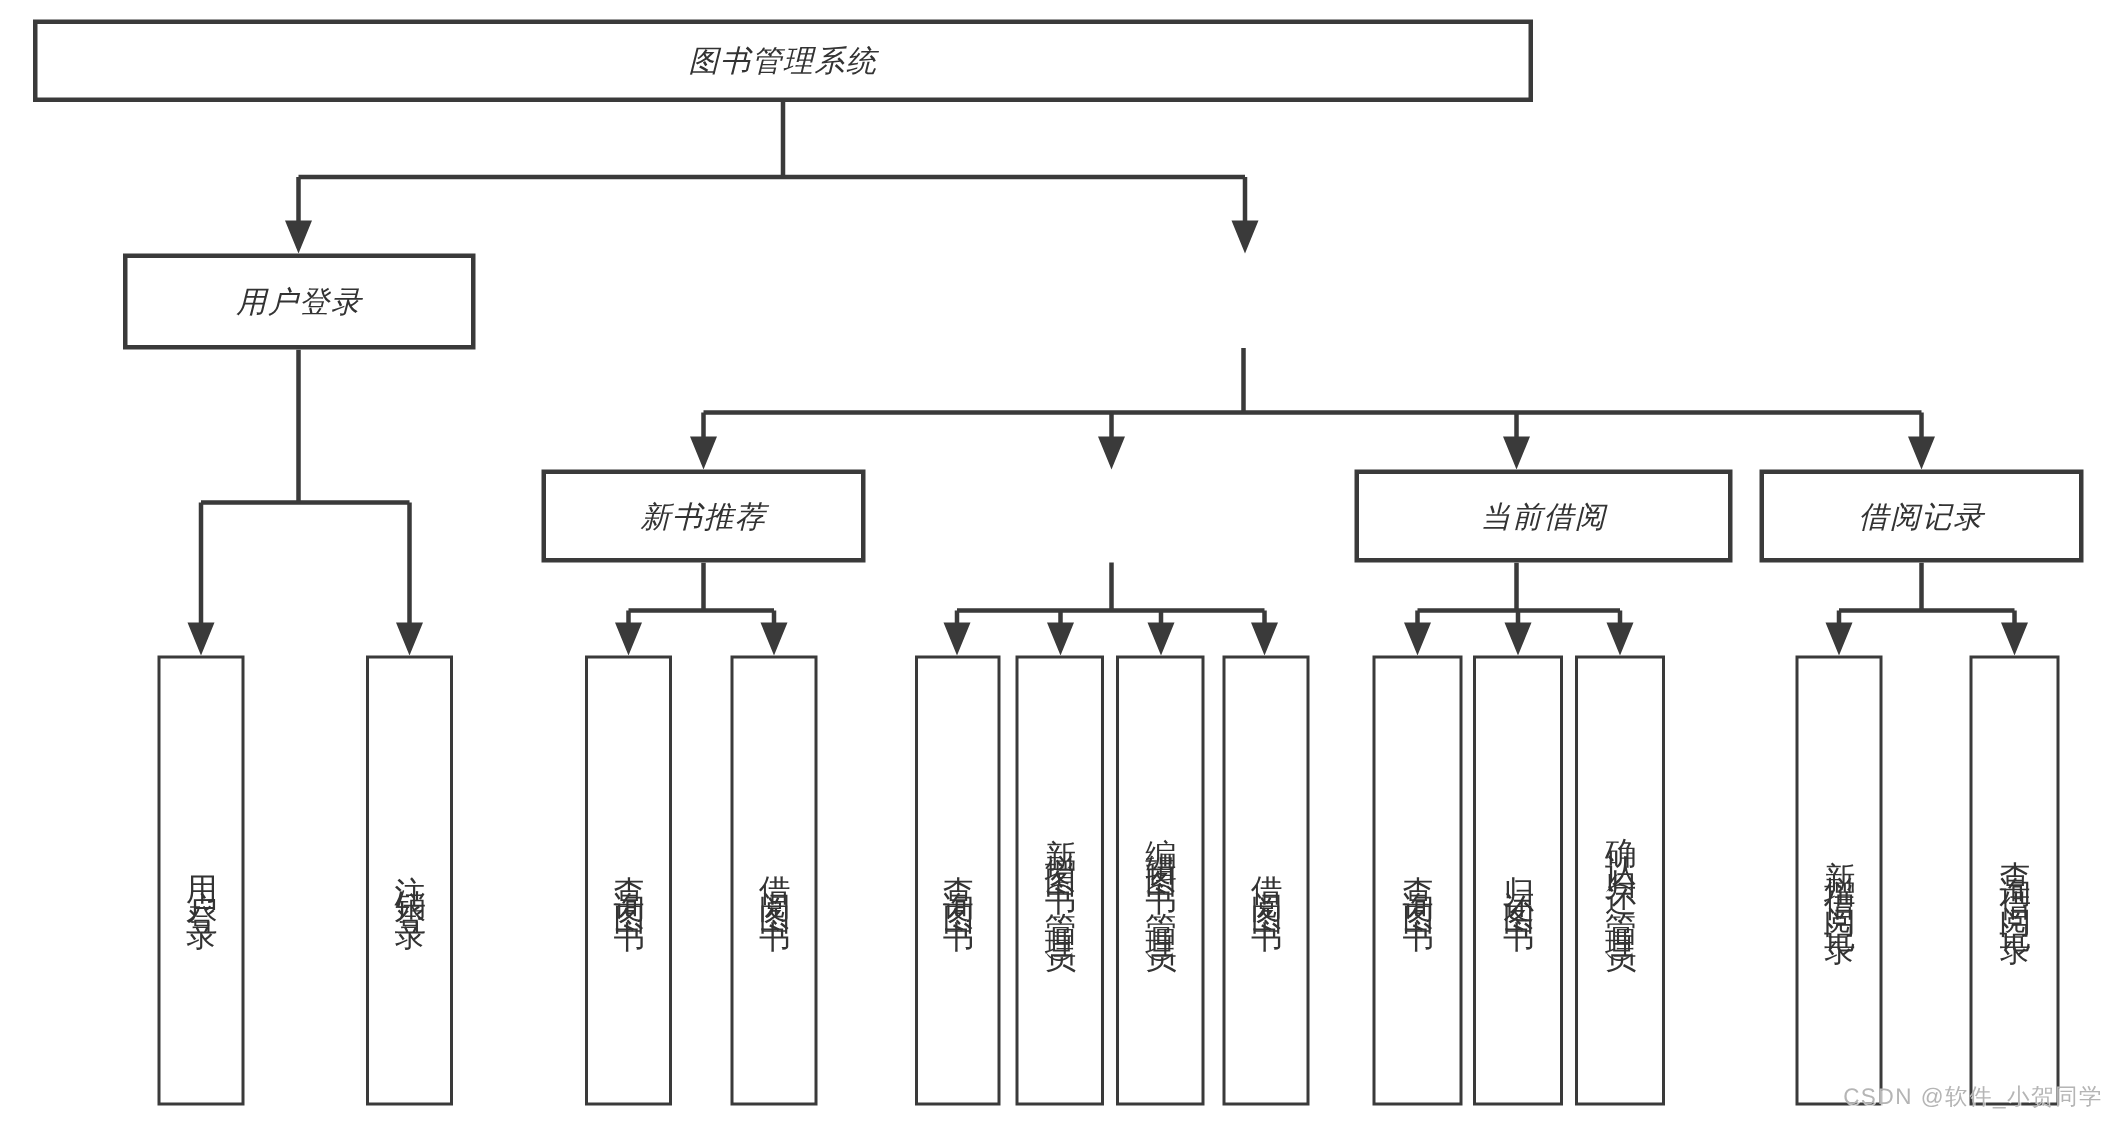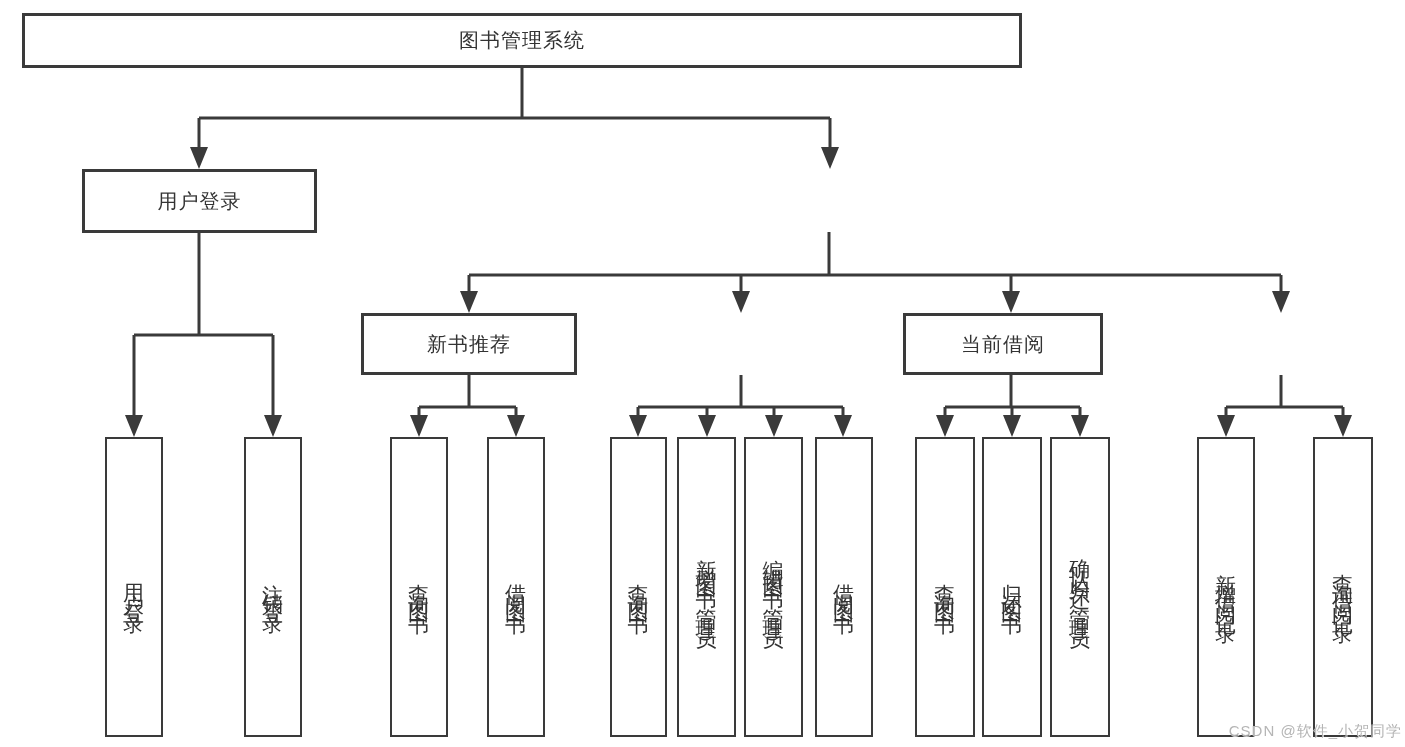--- a/index.html
+++ b/index.html
@@ -21,21 +21,21 @@
   .arrowheads{fill:var(--line);stroke:none;}
   .hbox,.vbox{
     position:absolute;
     box-sizing:border-box;
     background:var(--bg);
     border:3px solid var(--line);
     display:flex;align-items:center;justify-content:center;
     z-index:2;
     color:var(--text);
   }
-  .hbox{font-size:20px;letter-spacing:1px;}
+  .hbox{font-size:20px;letter-spacing:1px;font-style:italic;}
   .hbox.root{font-size:20px;}
   .vbox{top:437px;height:300px;border-width:2.5px;}
   .vtext{
     writing-mode:vertical-lr;
     text-orientation:mixed;
     font-size:21px;
     line-height:1;
     letter-spacing:10px;
     color:var(--text);
     white-space:nowrap;
@@ -116,22 +116,25 @@
     <span>图书管理系统</span>
   </div>
 
   <div class="hbox" style="left:82px;top:169px;width:235px;height:64px">
     <span>用户登录</span>
   </div>
 
   <div class="hbox" style="left:361px;top:313px;width:216px;height:62px">
     <span>新书推荐</span>
   </div>
-  <div class="hbox" style="left:903px;top:313px;width:200px;height:62px">
+  <div class="hbox" style="left:903px;top:313px;width:252px;height:62px">
     <span>当前借阅</span>
+  </div>
+  <div class="hbox" style="left:1173px;top:313px;width:216px;height:62px">
+    <span>借阅记录</span>
   </div>
 
   <div class="vbox" style="left:105px;width:58px">
     <span class="vtext">用户登录</span>
   </div>
   <div class="vbox" style="left:244px;width:58px">
     <span class="vtext">注销登录</span>
   </div>
 
   <div class="vbox" style="left:390px;width:58px">

